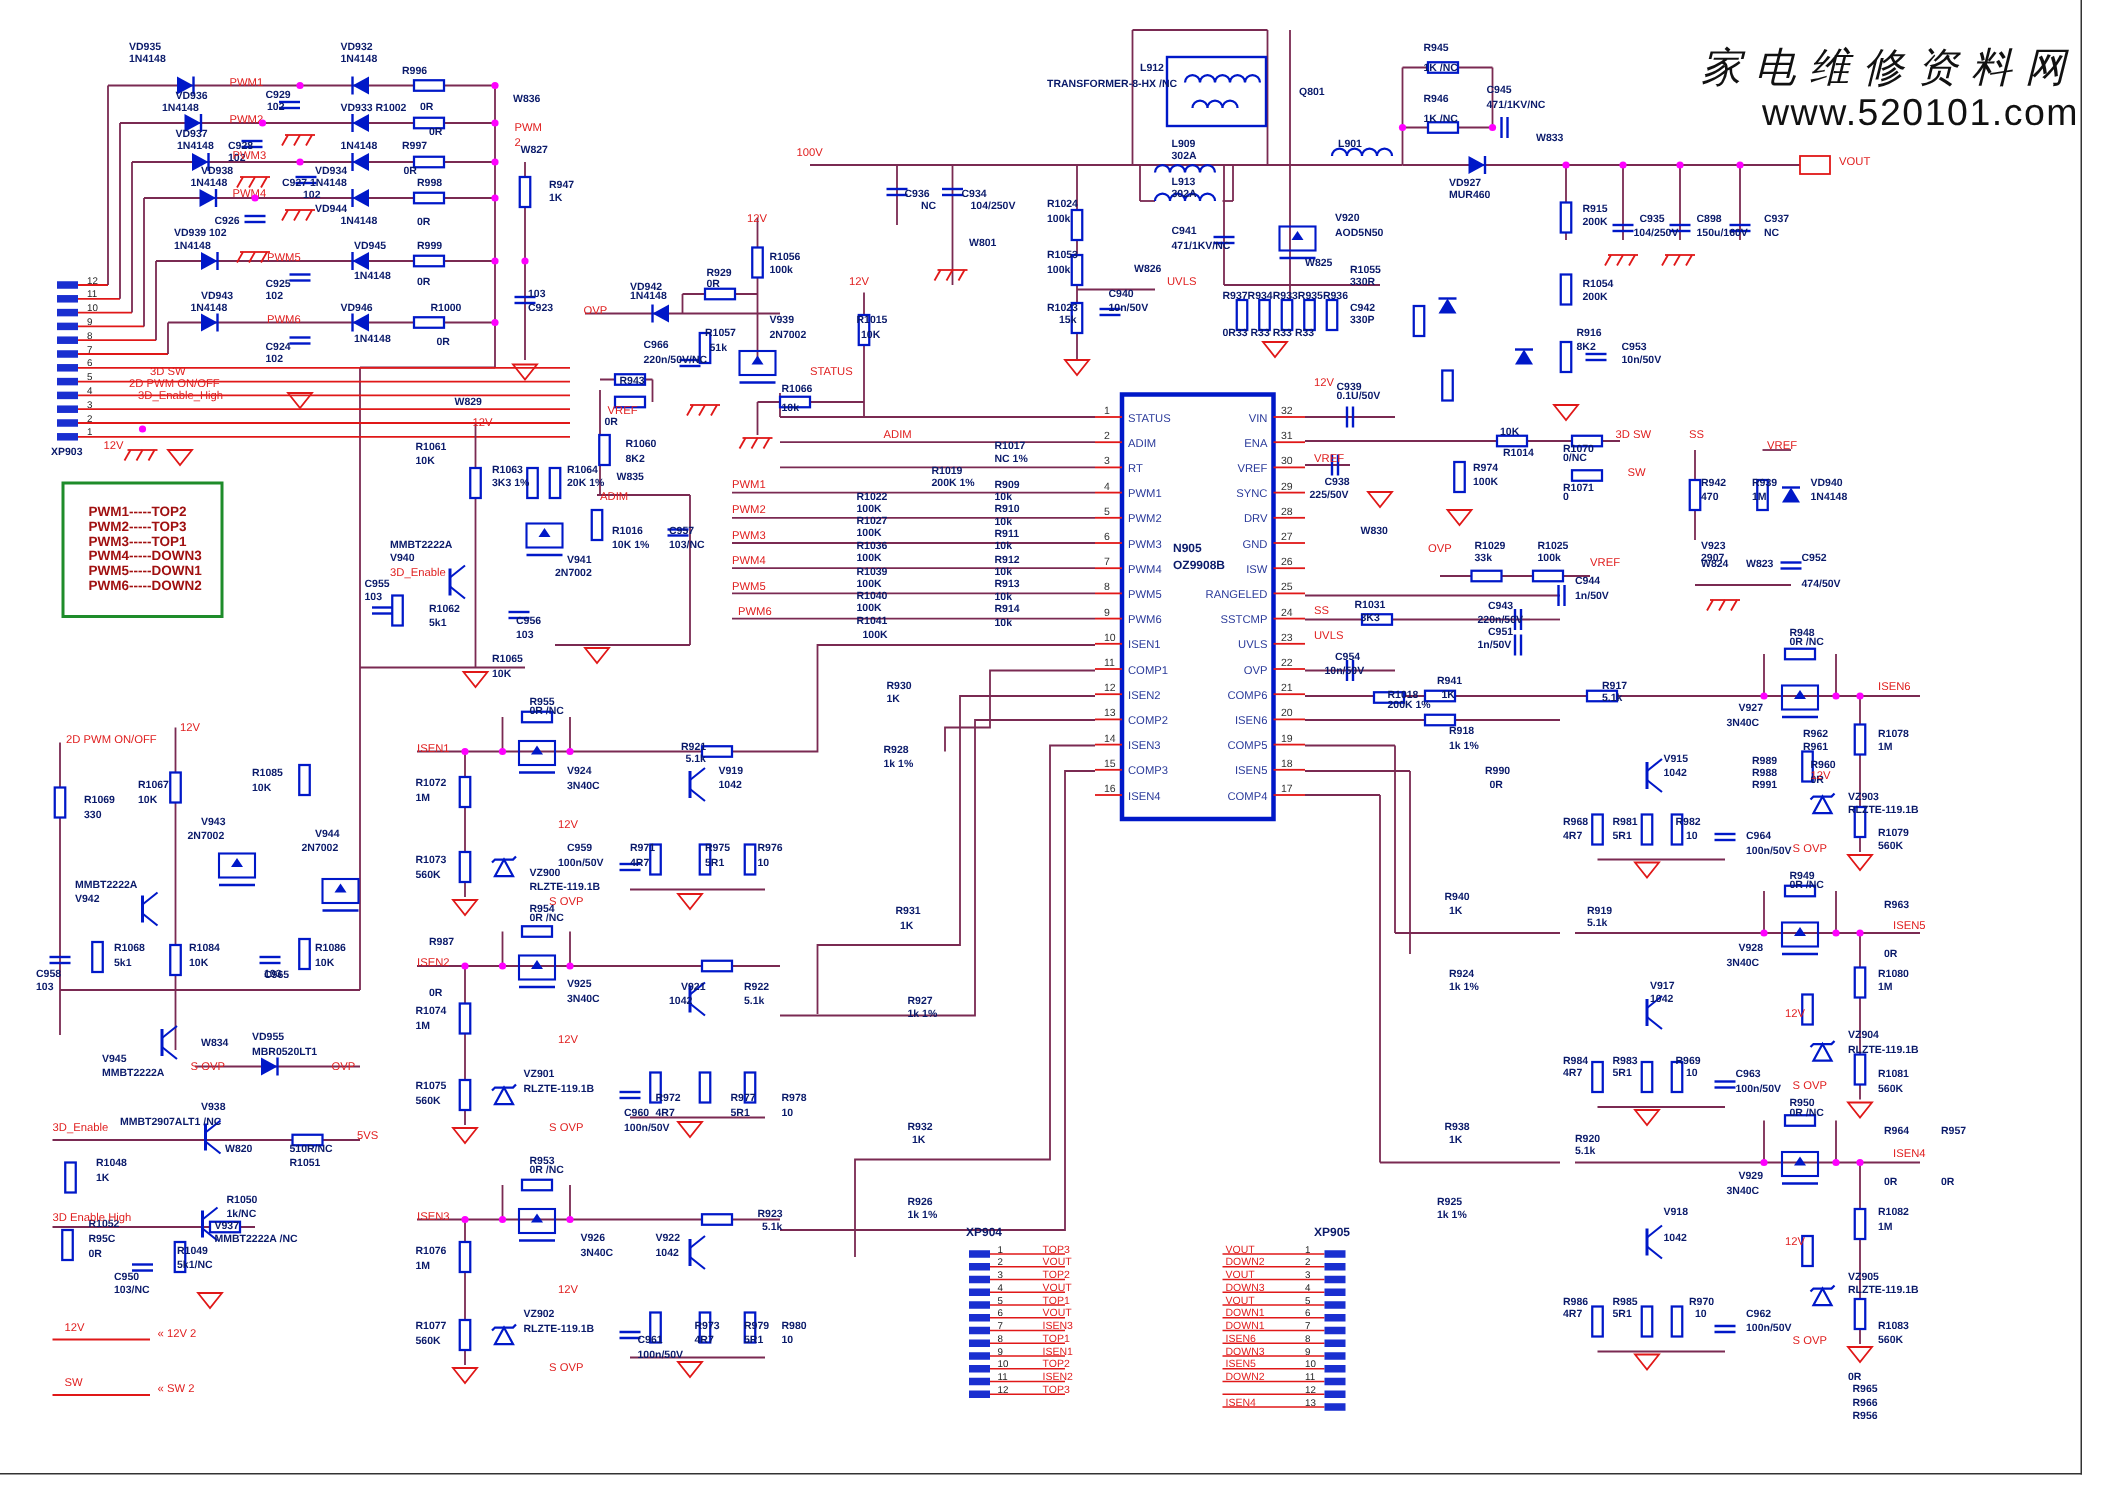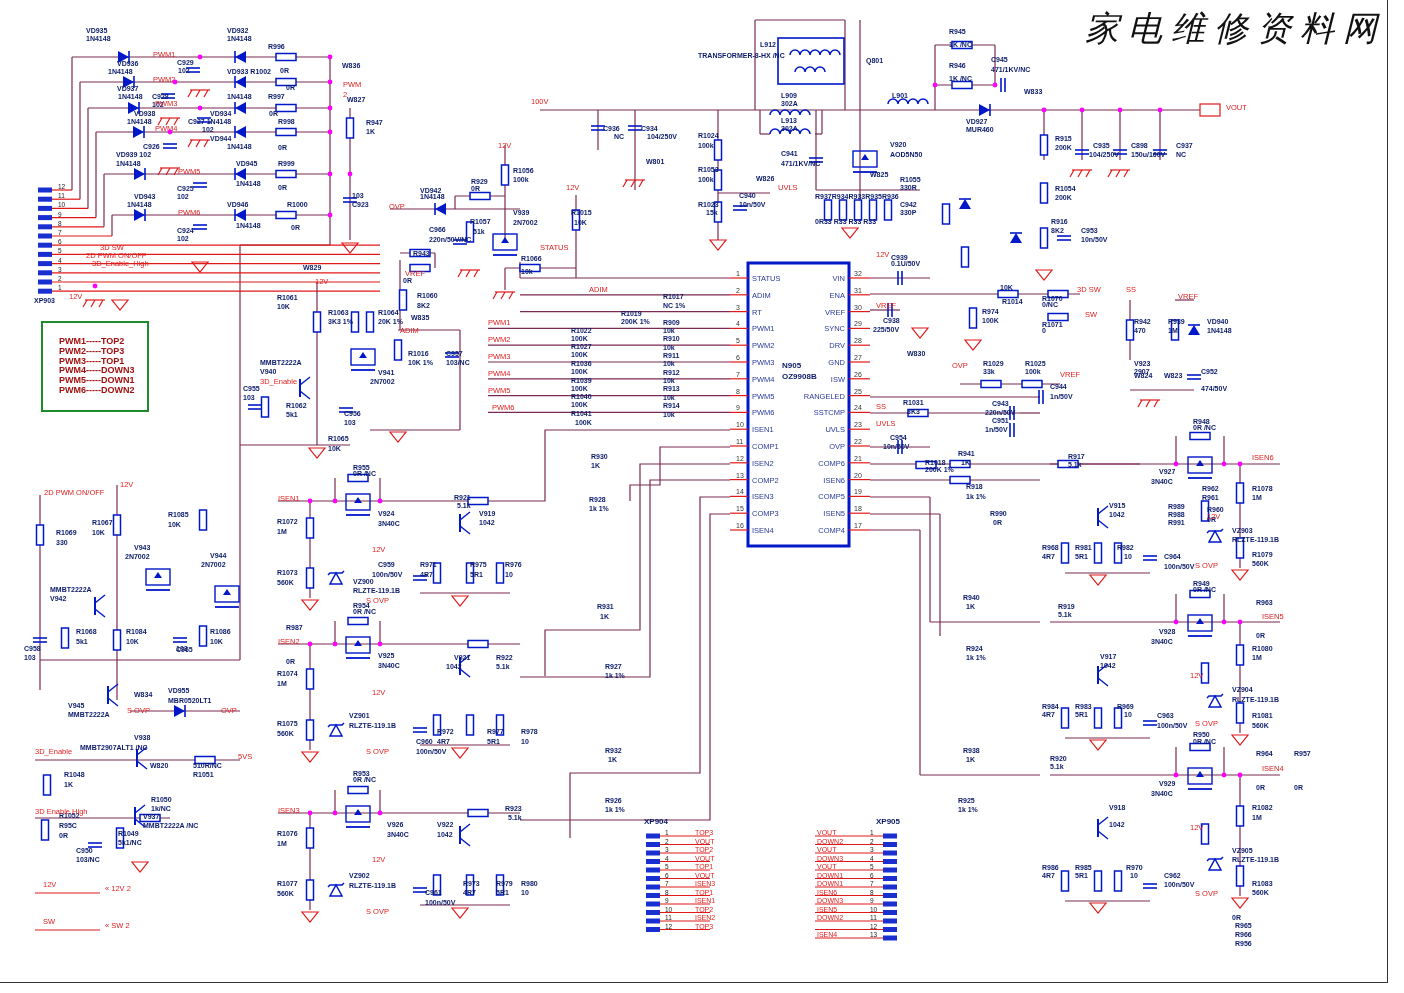--- a/index.html
+++ b/index.html
@@ -1,20 +1,20 @@
 <!DOCTYPE html>
 <html><head>
 <meta charset="utf-8">
 <style>
 html,body{margin:0;padding:0;background:#fff;}
 body{width:1404px;height:993px;position:relative;overflow:hidden;font-family:"Liberation Sans",sans-serif;}
 #sch{position:absolute;left:0;top:0;}
 .frame{position:absolute;left:0;top:0;width:1388px;height:983px;border-right:1.5px solid #333;border-bottom:1.5px solid #333;box-sizing:border-box;pointer-events:none;}
 .wm{position:absolute;right:18px;top:6px;text-align:right;color:#111;}
-.wm .cn{font-family:Liberation Sans, sans-serif;font-size:34px;letter-spacing:9px;font-style:italic;}
+.wm .cn{font-family:Liberation Sans, sans-serif;font-size:27px;letter-spacing:9px;font-style:italic;margin-top:21px;}
 .wm .url{font-family:"Liberation Sans",sans-serif;font-size:25px;letter-spacing:1px;margin-top:-2px;}
 .legend{position:absolute;left:41px;top:321px;width:108px;height:91px;border:2px solid #1e8c2a;box-sizing:border-box;padding:14px 0 0 16px;}
 .legend div{font-size:9px;font-weight:bold;color:#a01010;line-height:9.8px;}
 text{font-family:"Liberation Sans",sans-serif;}
 </style>
 </head>
 <body>
 
 <svg id="sch" width="1404" height="993" viewBox="0 0 1404 993" xmlns="http://www.w3.org/2000/svg">
   <g id="wires">
@@ -1312,20 +1312,21 @@
       <circle cx="310" cy="813" r="2.4" fill="#ff00ff"></circle>
       <circle cx="335" cy="813" r="2.4" fill="#ff00ff"></circle>
       <circle cx="380" cy="813" r="2.4" fill="#ff00ff"></circle>
     </g>
 </svg>
 
 <div class="frame"></div>
 
 <div class="wm">
   <div class="cn">家电维修资料网</div>
+  <div class="url">www.520101.com</div>
 </div>
 
 <div class="legend">
   <div>PWM1-----TOP2</div>
   <div>PWM2-----TOP3</div>
   <div>PWM3-----TOP1</div>
   <div>PWM4-----DOWN3</div>
   <div>PWM5-----DOWN1</div>
   <div>PWM6-----DOWN2</div>
 </div>

